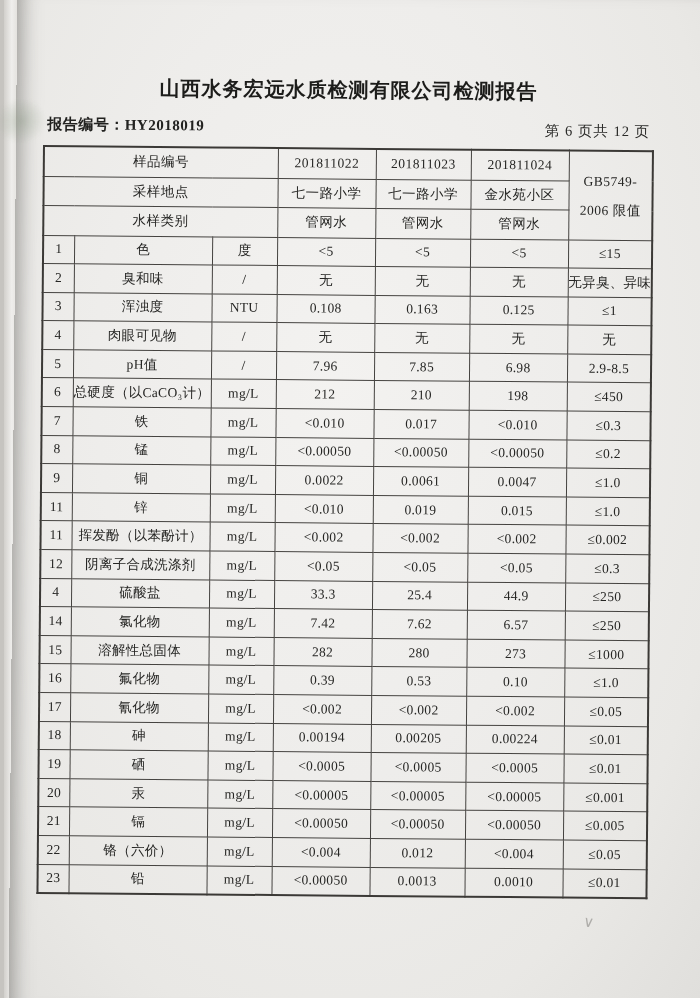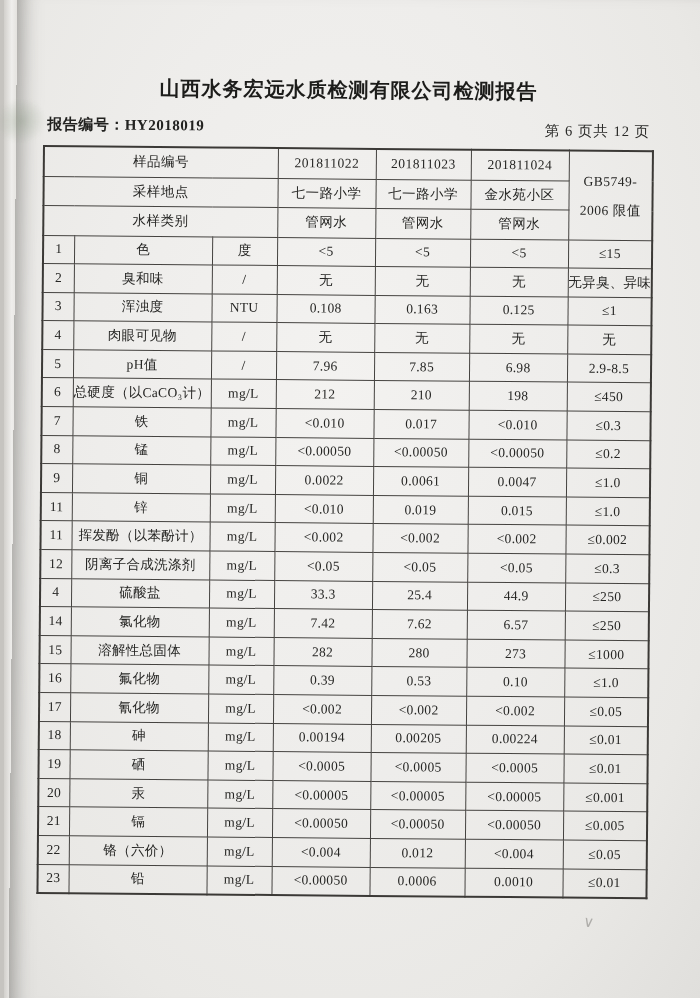--- a/index.html
+++ b/index.html
@@ -332,21 +332,21 @@
           <td class="c-val">0.012</td>
           <td class="c-val">&lt;0.004</td>
           <td class="c-limit">≤0.05</td>
         </tr>
 
         <tr>
           <td class="c-no">23</td>
           <td class="c-param">铅</td>
           <td class="c-unit">mg/L</td>
           <td class="c-val">&lt;0.00050</td>
-          <td class="c-val">0.0006</td>
+          <td class="c-val">0.0013</td>
           <td class="c-val">0.0010</td>
           <td class="c-limit">≤0.01</td>
         </tr>
       </tbody>
   </table>
 
   <div class="check-mark">∨</div>
 
 </div>
 

